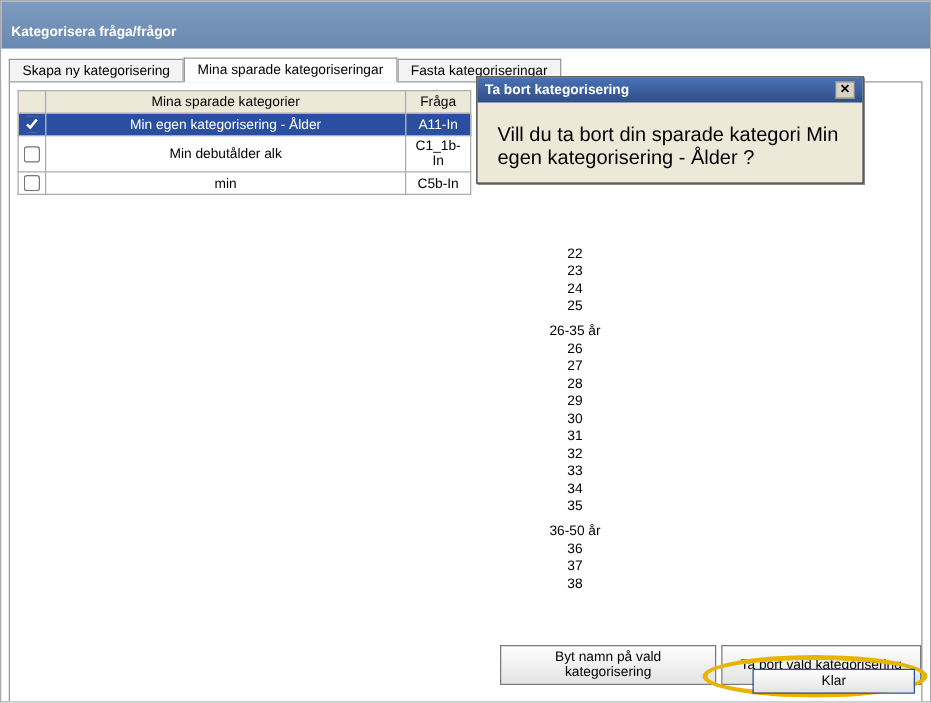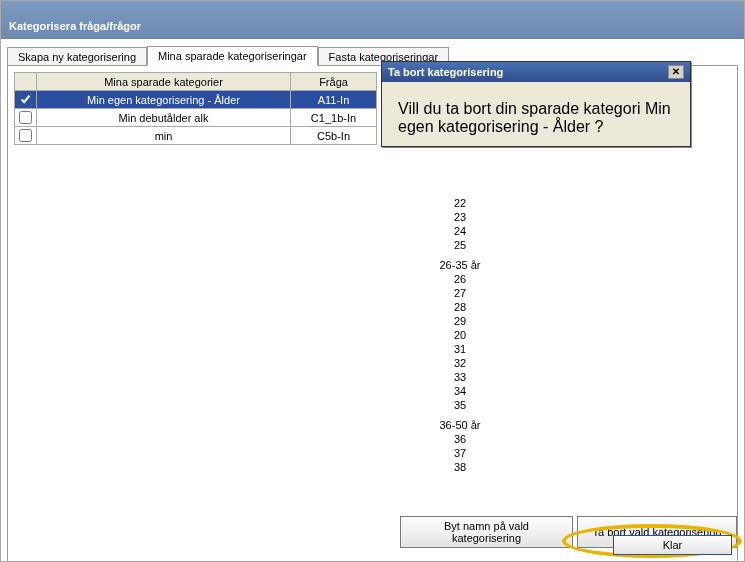--- a/index.html
+++ b/index.html
@@ -126,21 +126,21 @@
     border: 4px solid #e8b400;
     border-radius: 50%;
     width: 180px;
     height: 34px;
     pointer-events: none;
   }
   .klar-btn {
     position: absolute;
     right: 12px;
     bottom: 6px;
-    width: 119px;
+    width: 130px;
     border: 1px solid #2a4ea0;
     background: linear-gradient(to bottom,#fefefe,#e3e3e3);
     padding: 3px 0;
     font-size: 11px;
     text-align: center;
     cursor: pointer;
     font-family: inherit;
   }
   
   .dialog {
@@ -204,21 +204,21 @@
   <div class="tab">Fasta kategoriseringar</div>
 </div>
 
 <div class="panel">
 
   <table class="grid">
     <thead>
       <tr>
         <th class="checkcol"></th>
         <th>Mina sparade kategorier</th>
-        <th style="width:86px">Fråga</th>
+        <th style="width:52px">Fråga</th>
       </tr>
     </thead>
     <tbody id="grid-body">
         <tr class="selected">
           <td class="checkcol"><input type="checkbox" class="checkbox" checked="" style=""></td>
           <td>Min egen kategorisering - Ålder</td>
           <td>A11-In</td>
         </tr>
         <tr>
           <td class="checkcol"><input type="checkbox" class="checkbox" style=""></td>
@@ -239,21 +239,21 @@
         <div>23</div>
         <div>24</div>
         <div>25</div>
       </div>
       <div class="group">
         <div class="group-label">26-35  år</div>
         <div>26</div>
         <div>27</div>
         <div>28</div>
         <div>29</div>
-        <div>20</div>
+        <div>30</div>
         <div>31</div>
         <div>32</div>
         <div>33</div>
         <div>34</div>
         <div>35</div>
       </div>
       <div class="group">
         <div class="group-label">36-50 år</div>
         <div>36</div>
         <div>37</div>

